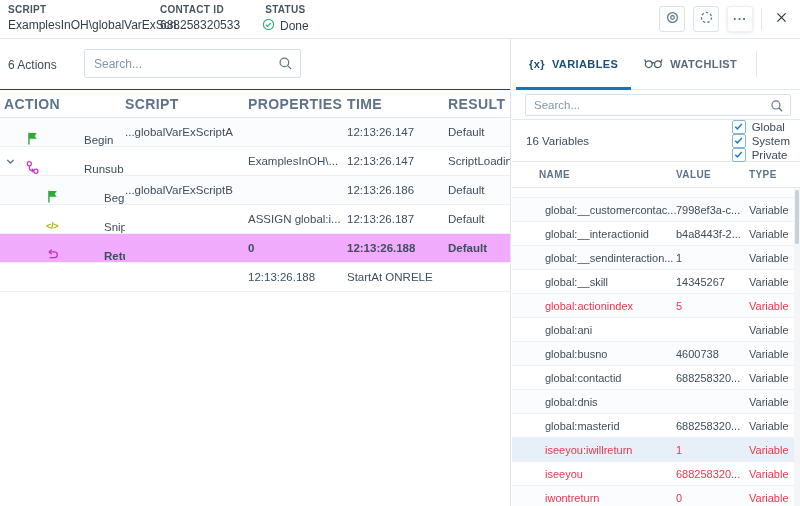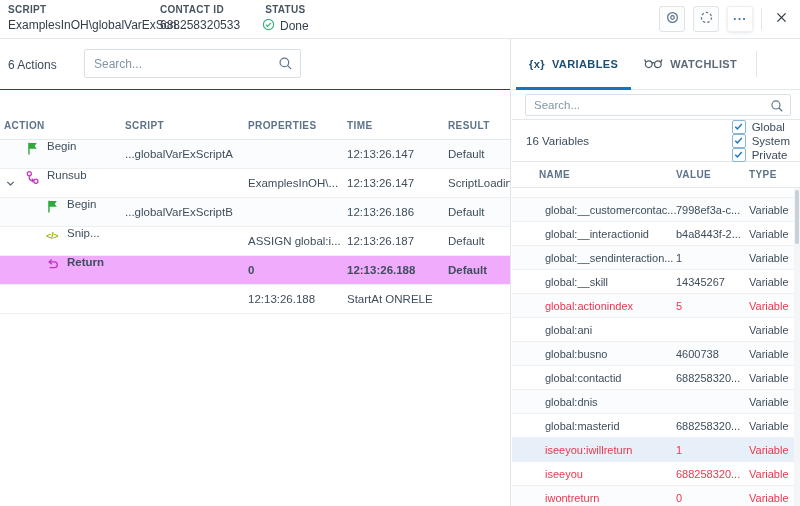--- a/index.html
+++ b/index.html
@@ -25,27 +25,27 @@
   .left-panel { position:absolute; top:39px; left:0; width:511px; bottom:0; border-right:1px solid #dfe4e9; background:#fff; overflow:hidden; }
   .right-panel { position:absolute; top:39px; left:512px; width:288px; bottom:0; background:#fff; overflow:hidden; }
   
   .actions-toolbar { position:relative; height:51px; border-bottom:1px solid #701a75; }
   .actions-count { position:absolute; left:8px; top:19px; font-size:12px; color:#3c4c5a; }
   .search-box { position:absolute; left:84px; top:10px; width:217px; height:29px; border:1px solid #d9e0e5; border-radius:2px; background:#fff; }
   .search-box input { position:absolute; inset:0; border:0; outline:0; background:transparent; font-family:"Liberation Sans",sans-serif; font-size:12px; color:#3c4c5a; padding:0 28px 0 9px; }
   .search-box input::placeholder { color:#8296a5; opacity:1; }
   .search-box .mag { position:absolute; right:7px; top:6px; }
   
-  .at-header { height:28px; display:grid; grid-template-columns:125px 123px 99px 101px 1fr; align-items:center; border-bottom:1px solid #e3e8ec; font-size:10px; font-weight:700; color:#5d7389; letter-spacing:.4px;margin-top:22px; }
+  .at-header { height:28px; display:grid; grid-template-columns:125px 123px 99px 101px 1fr; align-items:center; border-bottom:1px solid #e3e8ec; font-size:14px; font-weight:700; color:#5d7389; letter-spacing:.4px; }
   .at-header .cell:first-child { padding-left:4px; }
   .at-row { height:29px; display:grid; grid-template-columns:125px 123px 99px 101px 1fr; align-items:center; border-bottom:1px solid #edf0f3; font-size:11.5px; color:#3e4e5c; position:relative; cursor:default; }
   .at-row:nth-child(odd) { background:#fbfcfd; }
   .at-row.selected { background:#f0abfc;font-weight:bold; }
   .cell { overflow:hidden; white-space:nowrap; }
-  .action-cell { display:flex; align-items:flex-start; height:100%; overflow:hidden; }
+  .action-cell { display:flex; align-items:flex-end; height:100%; overflow:hidden;gap:37px; }
   .chevron { position:absolute; left:5px; top:9px; }
   .a-icon { width:16px; height:16px; display:flex; align-items:center; justify-content:center; flex:0 0 16px; }
   .a-icon.lvl1 { margin-left:24px; }
   .a-icon.lvl2 { margin-left:44px; }
   .a-label { margin-left:7px; }
   
   .tabs { height:51px; border-bottom:1px solid #e3e8ec; display:flex; align-items:stretch; padding-left:4px; }
   .tab { position:relative; display:flex; align-items:center; gap:7px; padding:0 13px; font-size:11px; font-weight:700; letter-spacing:.4px; color:#5a6b77; cursor:pointer; white-space:nowrap; }
   .tab.active { color:#1c4e74; }
   .tab.active::after { content:""; position:absolute; left:0; right:0; bottom:-1px; height:3px; background:#1873b8; }

